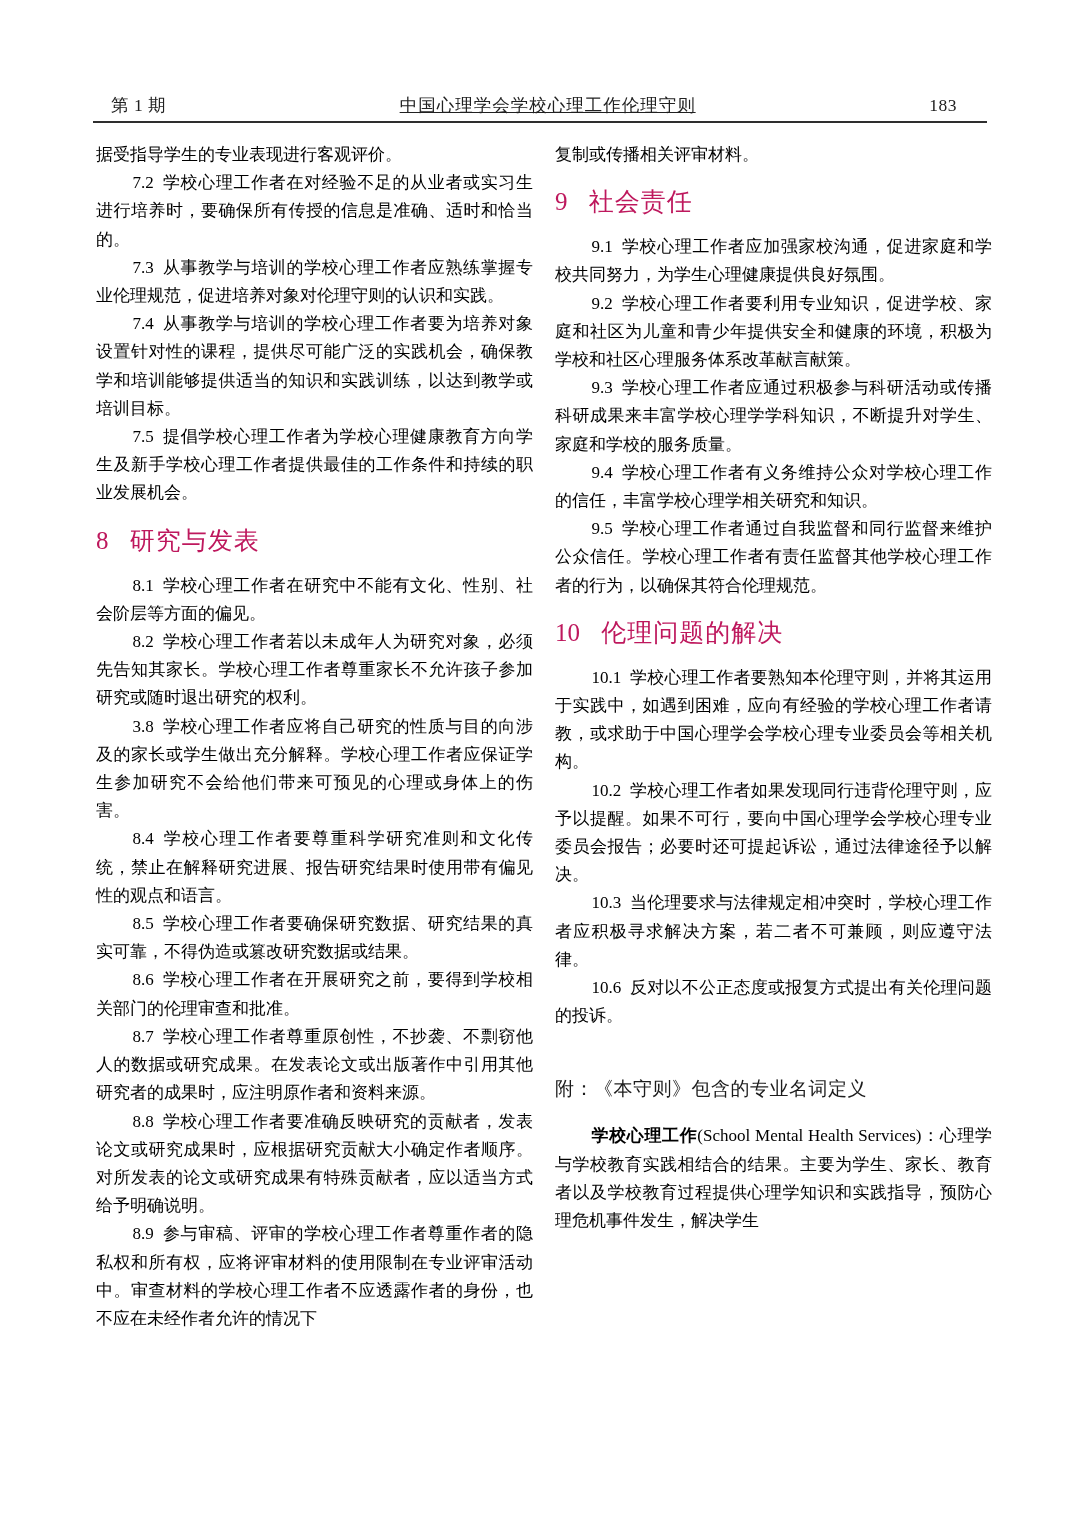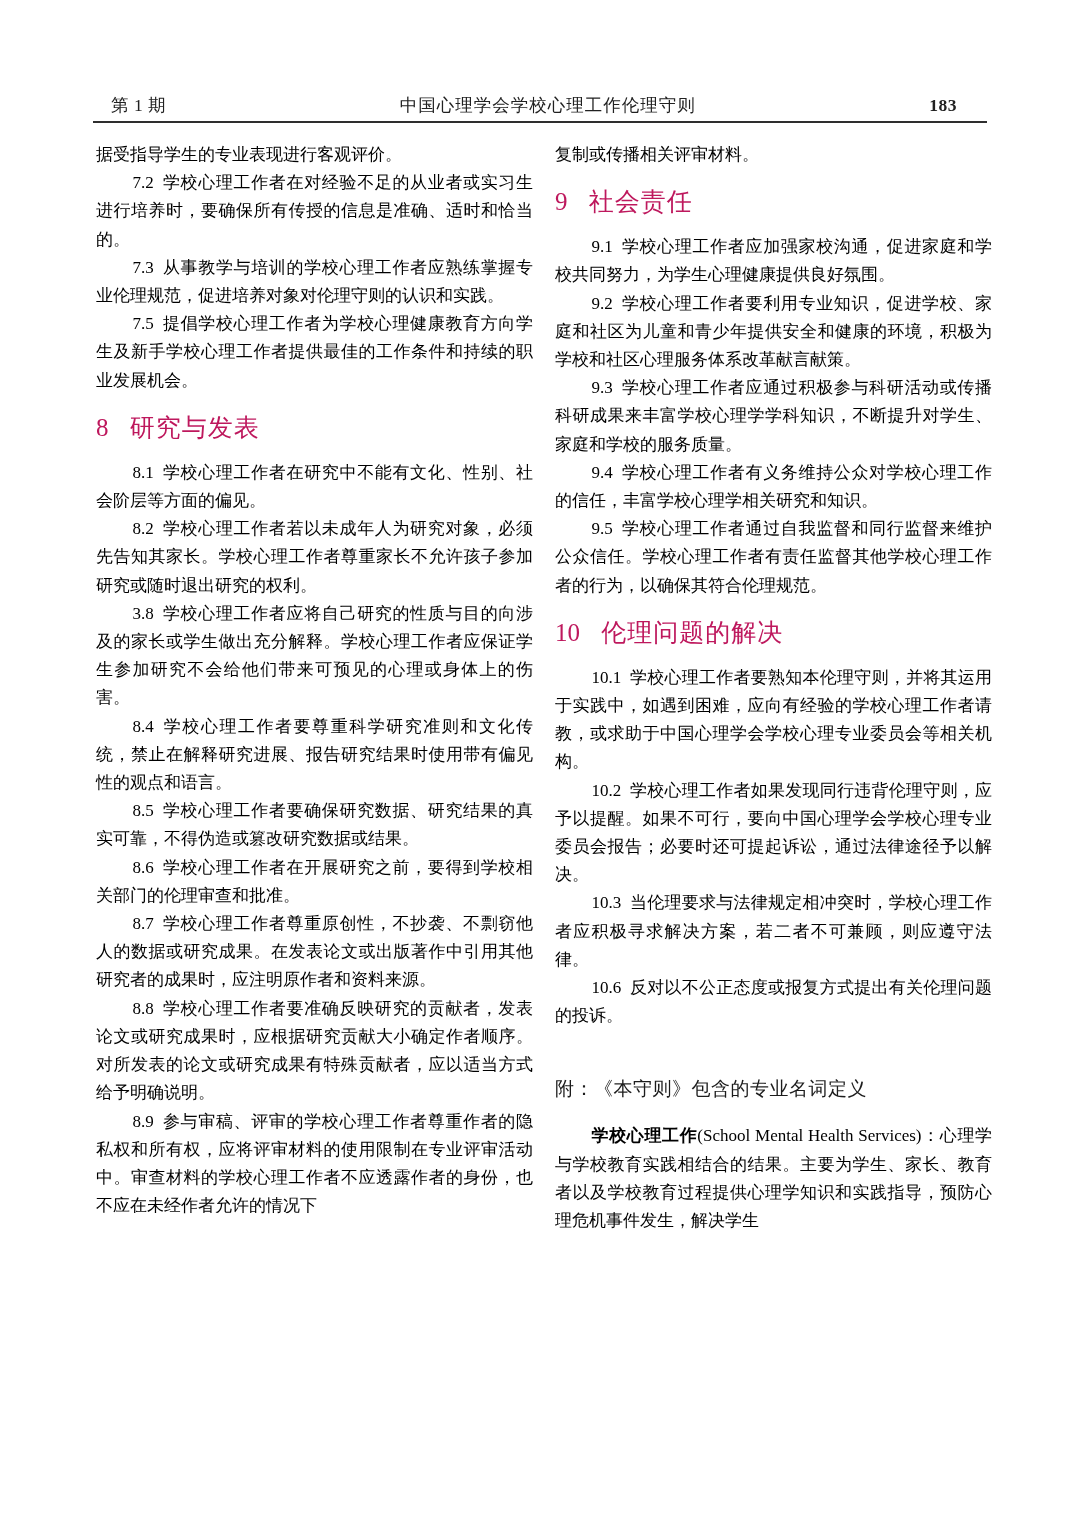--- a/index.html
+++ b/index.html
@@ -11,22 +11,22 @@
     color:#212121;
     overflow:hidden;
     margin:0 auto;
   }
   .running-head{
     position:absolute;top:93px;left:95px;width:890px;
     display:flex;align-items:baseline;
     font-size:17.5px;letter-spacing:.5px;
   }
   .rh-issue{flex:0 0 auto;padding-left:16px;}
-  .rh-title{flex:1 1 auto;text-align:center;letter-spacing:1px;}
-  .rh-page{flex:0 0 auto;padding-right:28px;font-weight:bold;}
+  .rh-title{flex:1 1 auto;text-align:center;letter-spacing:1px;text-decoration:underline;}
+  .rh-page{flex:0 0 auto;padding-right:28px;}
   .head-rule{
     position:absolute;top:121px;left:93px;width:894px;height:0;
     border-top:2px solid #2e2e2e;
   }
   .columns{
     position:absolute;top:141px;left:96px;width:896px;
     display:flex;gap:22px;
   }
   .col{width:437px;}
   p.body{
@@ -70,20 +70,21 @@
     <span class="rh-title">中国心理学会学校心理工作伦理守则</span>
     <span class="rh-page">183</span>
   </div>
   <div class="head-rule"></div>
 
   <div class="columns">
     <div class="col">
         <p class="body">据受指导学生的专业表现进行客观评价。</p>
         <p class="body indent">7.2 学校心理工作者在对经验不足的从业者或实习生进行培养时，要确保所有传授的信息是准确、适时和恰当的。</p>
         <p class="body indent">7.3 从事教学与培训的学校心理工作者应熟练掌握专业伦理规范，促进培养对象对伦理守则的认识和实践。</p>
+        <p class="body indent">7.4 从事教学与培训的学校心理工作者要为培养对象设置针对性的课程，提供尽可能广泛的实践机会，确保教学和培训能够提供适当的知识和实践训练，以达到教学或培训目标。</p>
         <p class="body indent">7.5 提倡学校心理工作者为学校心理健康教育方向学生及新手学校心理工作者提供最佳的工作条件和持续的职业发展机会。</p>
         <h2 class="sec"><span class="sec-num">8</span><span>研究与发表</span></h2>
         <p class="body indent">8.1 学校心理工作者在研究中不能有文化、性别、社会阶层等方面的偏见。</p>
         <p class="body indent">8.2 学校心理工作者若以未成年人为研究对象，必须先告知其家长。学校心理工作者尊重家长不允许孩子参加研究或随时退出研究的权利。</p>
         <p class="body indent">3.8 学校心理工作者应将自己研究的性质与目的向涉及的家长或学生做出充分解释。学校心理工作者应保证学生参加研究不会给他们带来可预见的心理或身体上的伤害。</p>
         <p class="body indent">8.4 学校心理工作者要尊重科学研究准则和文化传统，禁止在解释研究进展、报告研究结果时使用带有偏见性的观点和语言。</p>
         <p class="body indent">8.5 学校心理工作者要确保研究数据、研究结果的真实可靠，不得伪造或篡改研究数据或结果。</p>
         <p class="body indent">8.6 学校心理工作者在开展研究之前，要得到学校相关部门的伦理审查和批准。</p>
         <p class="body indent">8.7 学校心理工作者尊重原创性，不抄袭、不剽窃他人的数据或研究成果。在发表论文或出版著作中引用其他研究者的成果时，应注明原作者和资料来源。</p>
         <p class="body indent">8.8 学校心理工作者要准确反映研究的贡献者，发表论文或研究成果时，应根据研究贡献大小确定作者顺序。对所发表的论文或研究成果有特殊贡献者，应以适当方式给予明确说明。</p>

